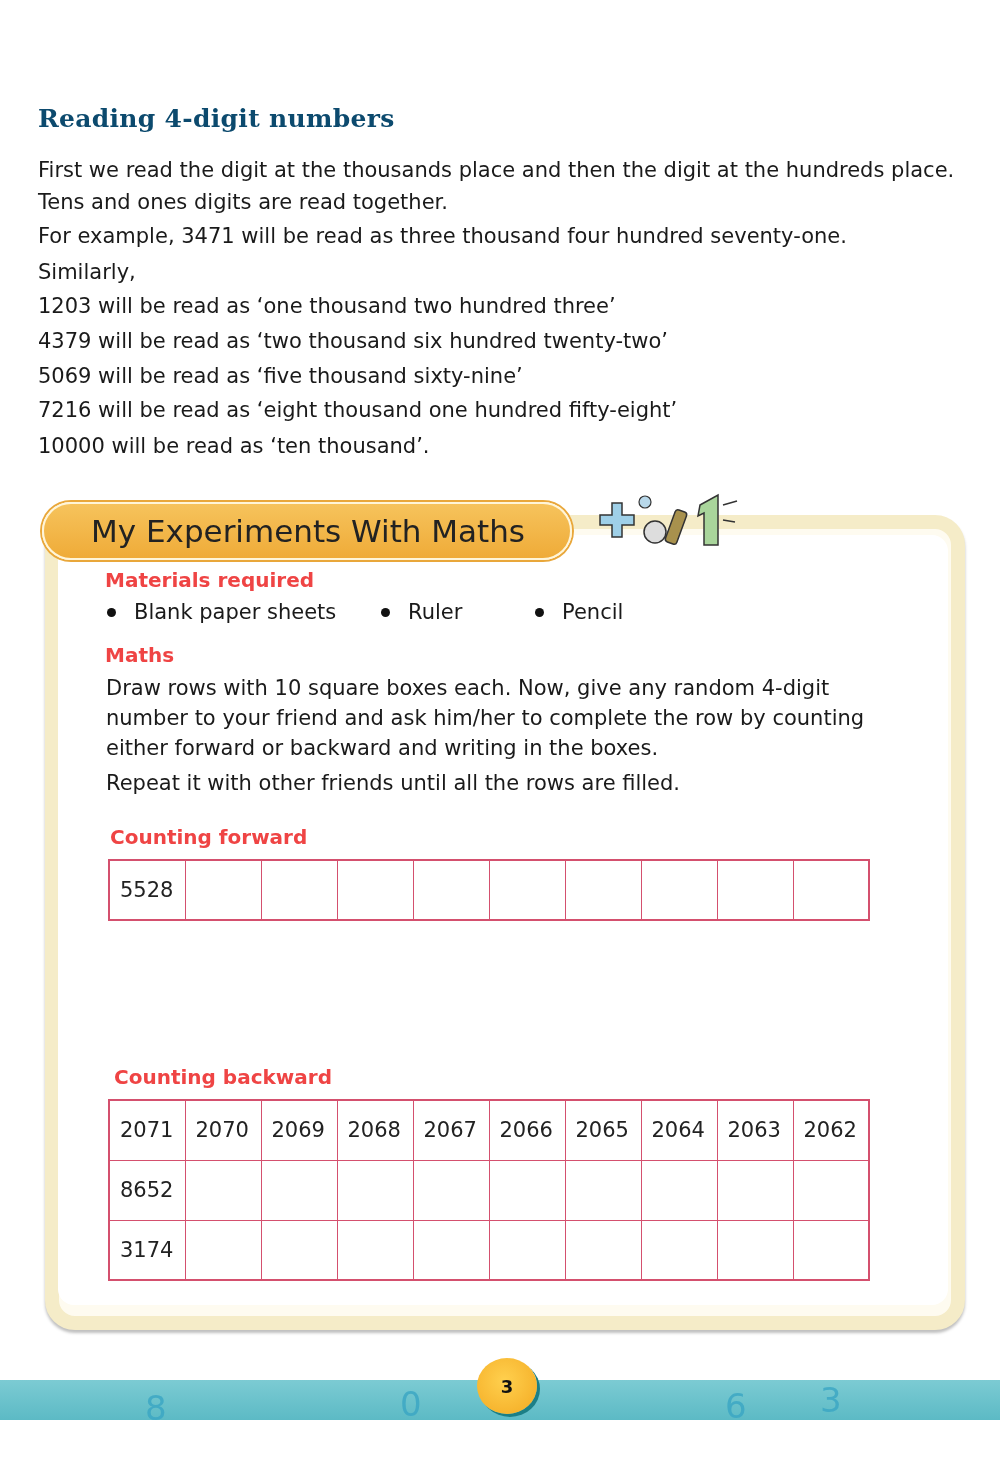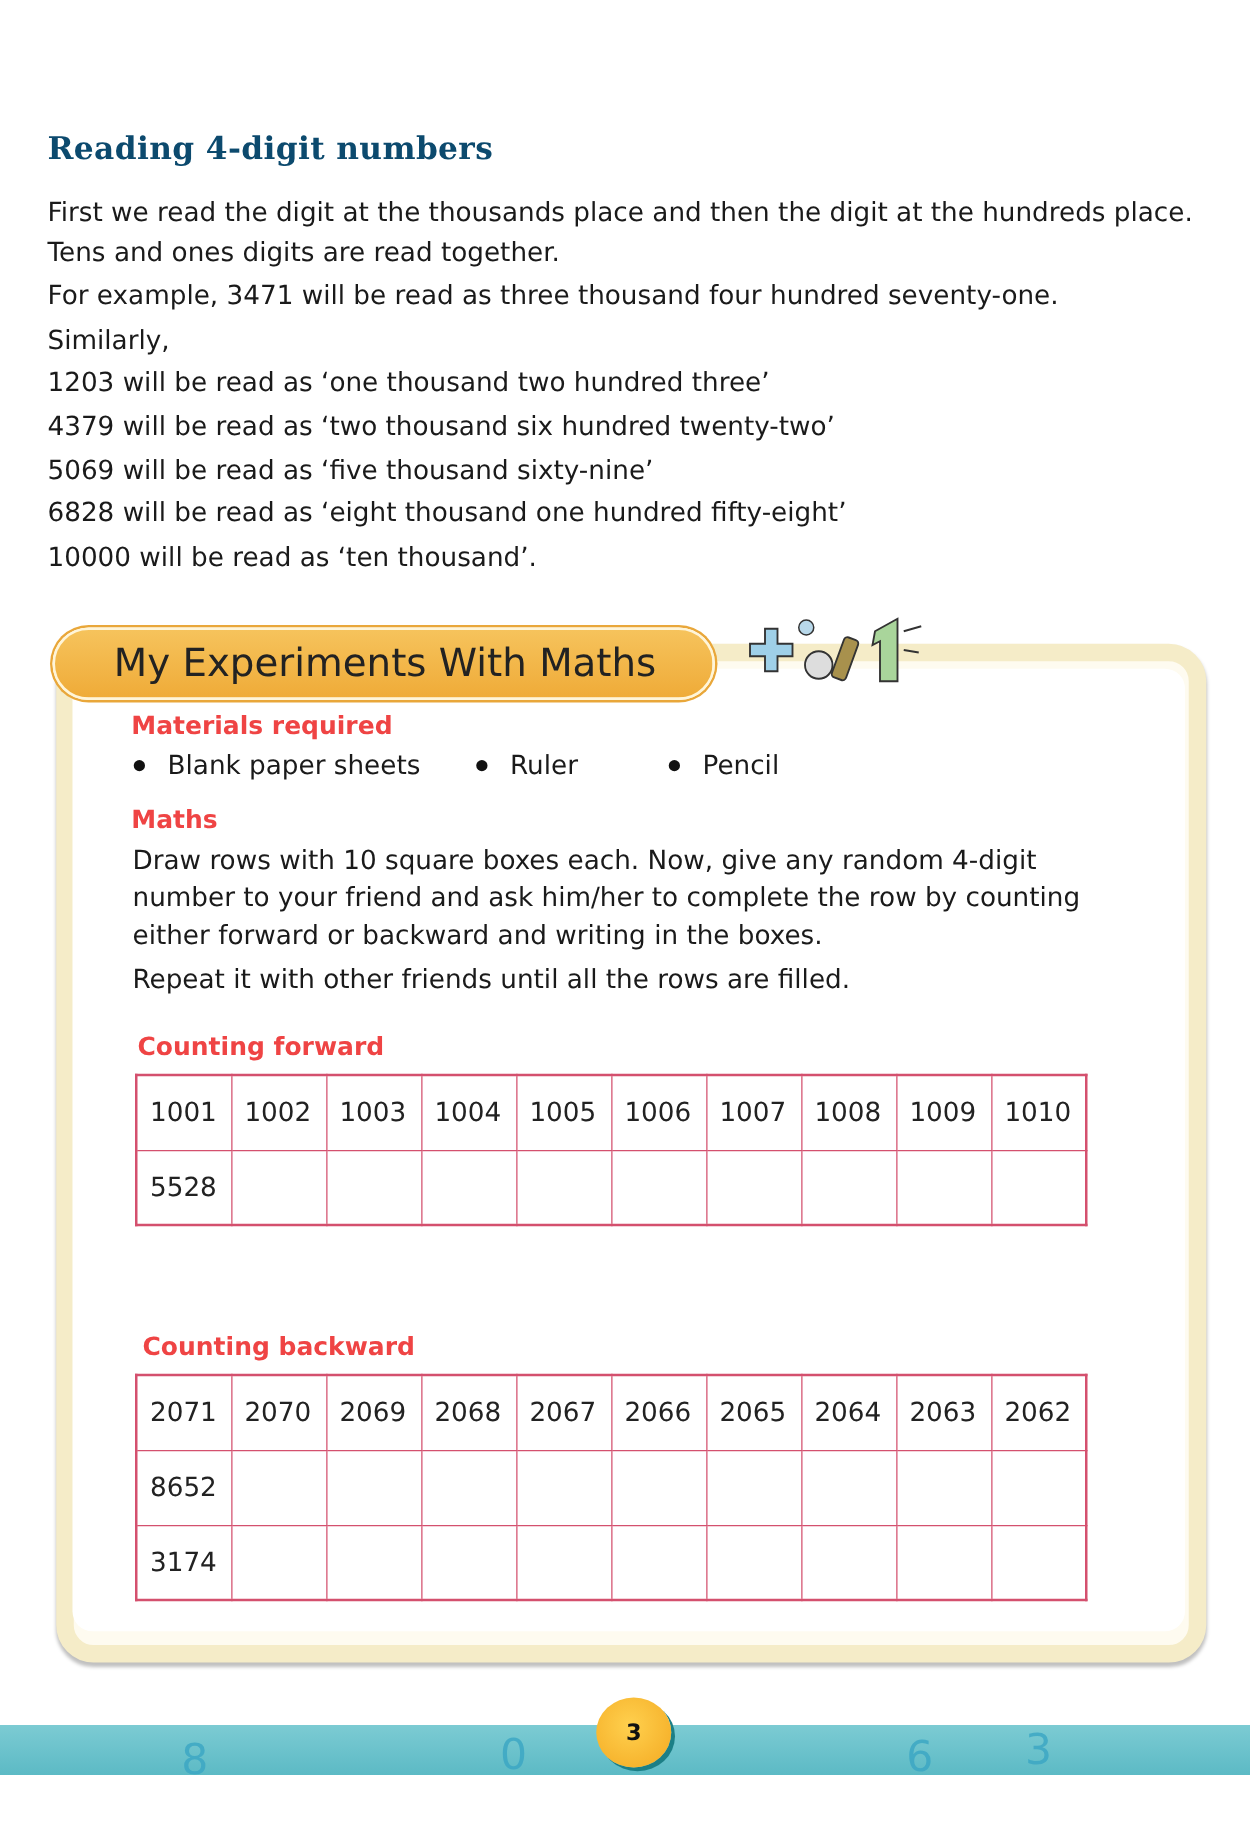--- a/index.html
+++ b/index.html
@@ -67,21 +67,21 @@
 
 <div class="heading">Reading 4-digit numbers</div>
 
 <div class="para" style="top:160px">First we read the digit at the thousands place and then the digit at the hundreds place.</div>
 <div class="para" style="top:192px">Tens and ones digits are read together.</div>
 <div class="para" style="top:226px">For example, 3471 will be read as three thousand four hundred seventy-one.</div>
 <div class="para" style="top:262px">Similarly,</div>
 <div class="para" style="top:296px">1203 will be read as ‘one thousand two hundred three’</div>
 <div class="para" style="top:331px">4379 will be read as ‘two thousand six hundred twenty-two’</div>
 <div class="para" style="top:366px">5069 will be read as ‘five thousand sixty-nine’</div>
-<div class="para" style="top:400px">6828 will be read as ‘eight thousand one hundred fifty-eight’</div>
+<div class="para" style="top:400px">7216 will be read as ‘eight thousand one hundred fifty-eight’</div>
 <div class="para" style="top:436px">10000 will be read as ‘ten thousand’.</div>
 
 <div class="panel"></div>
 <div class="panel-inner"></div>
 
 <div class="banner">
   <span>My Experiments With Maths</span>
 </div>
 
 <svg class="mascot" viewBox="0 0 170 65">
@@ -112,32 +112,20 @@
 
 <div class="sub" style="left:105px; top:643px">Maths</div>
 <div class="ptext" style="top:676px">Draw rows with 10 square boxes each. Now, give any random 4-digit</div>
 <div class="ptext" style="top:706px">number to your friend and ask him/her to complete the row by counting</div>
 <div class="ptext" style="top:736px">either forward or backward and writing in the boxes.</div>
 <div class="ptext" style="top:771px">Repeat it with other friends until all the rows are filled.</div>
 
 <div class="sub" style="left:110px; top:825px">Counting forward</div>
 <table class="grid" style="top:859px">
   <tbody>
-      <tr>
-    <td>1001</td>
-    <td>1002</td>
-    <td>1003</td>
-    <td>1004</td>
-    <td>1005</td>
-    <td>1006</td>
-    <td>1007</td>
-    <td>1008</td>
-    <td>1009</td>
-    <td>1010</td>
-  </tr>
   <tr>
     <td>5528</td>
     <td></td>
         <td></td>
     <td></td>
         <td></td>
     <td></td>
         <td></td>
     <td></td>
         <td></td>

